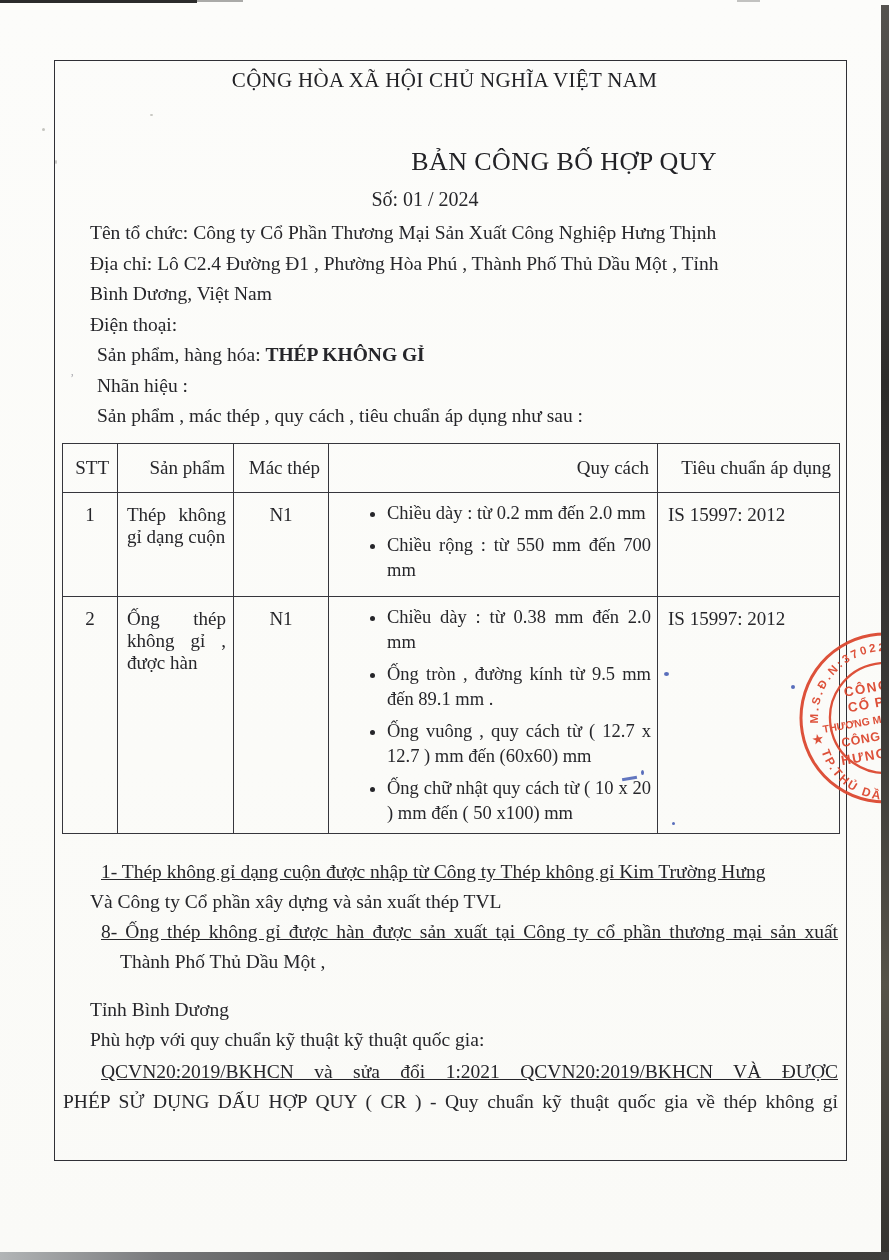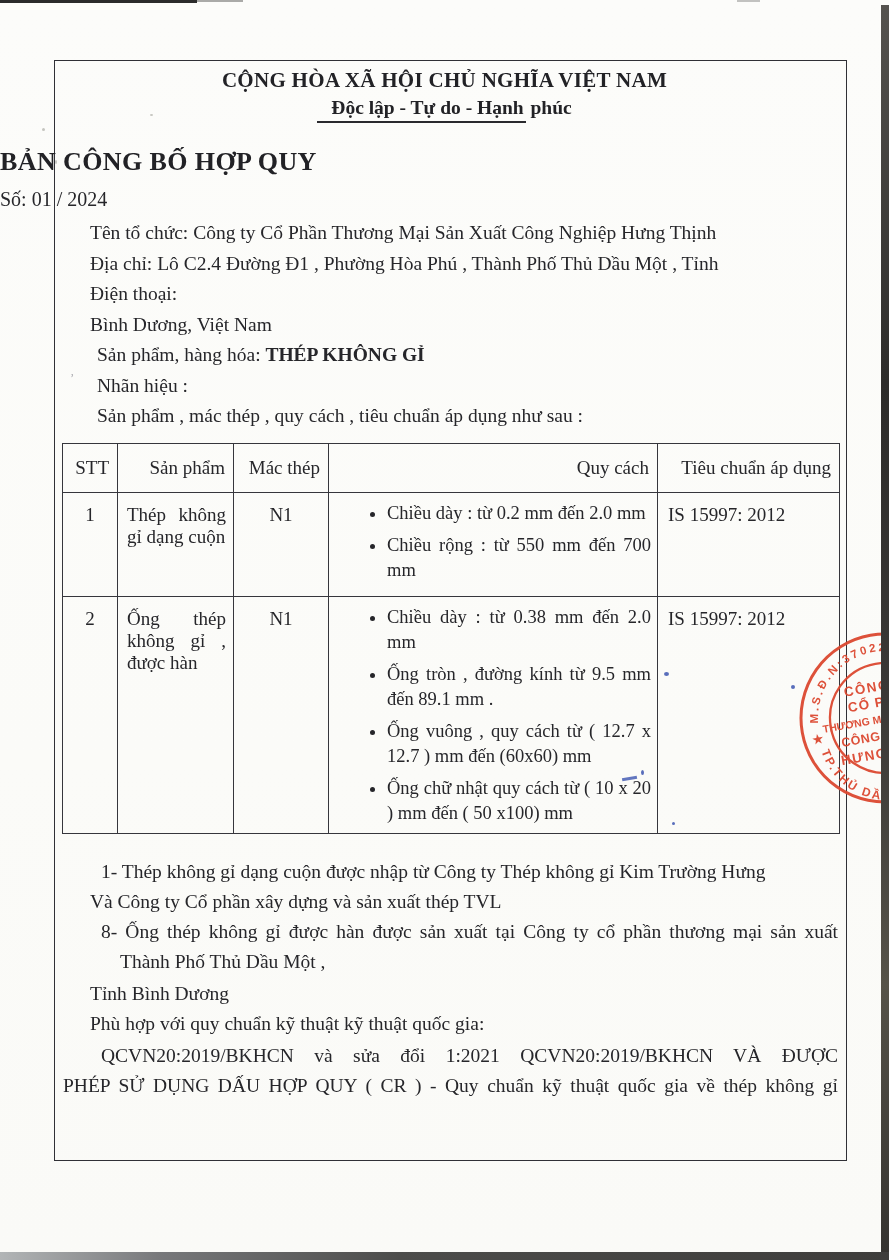--- a/index.html
+++ b/index.html
@@ -16,26 +16,26 @@
   .edge-right{position:absolute;right:0;top:5px;width:8px;height:1255px;
     background:linear-gradient(180deg,#55534f 0%,#2d2c2a 30%,#3a3836 55%,#565349 78%,#34322f 100%);}
   .edge-bottom{position:absolute;left:0;bottom:0;width:889px;height:8px;
     background:linear-gradient(90deg,#b2b5b6 0%,#77787a 18%,#4c4c4a 45%,#3e3d3b 100%);}
   .speck{position:absolute;background:#b6b6b0;border-radius:50%;opacity:.8;}
   .tick-mark{position:absolute;color:#9a9aa0;font-size:13px;opacity:.8;}
   
   .frame{position:absolute;left:54px;top:60px;width:791px;height:1099px;border:1.6px solid #303036;}
   
   .nat-header{position:absolute;left:0;width:889px;top:68px;text-align:center;}
-  .nat-line1{font-size:21px;font-weight:700;letter-spacing:.3px;color:#222226;}
+  .nat-line1{font-size:21px;font-weight:400;letter-spacing:.3px;color:#222226;}
   .nat-motto{font-size:19.5px;font-weight:700;margin-top:4px;color:#222226;}
   .motto-underline{border-bottom:2.2px solid #2a2a2e;padding:0 2px 3px 14px;}
-  .doc-title{position:absolute;left:0;width:717px;top:147px;text-align:left;
-    font-size:26px;font-weight:700;letter-spacing:.4px;color:#222226;}
-  .doc-number{position:absolute;left:0;width:850px;top:188px;font-size:20px;}
+  .doc-title{position:absolute;left:0;width:717px;top:147px;text-align:right;
+    font-size:26px;font-weight:400;letter-spacing:.4px;color:#222226;}
+  .doc-number{position:absolute;left:0;width:850px;top:188px;text-align:center;font-size:20px;}
   
   .info{position:absolute;left:90px;top:218px;width:732px;font-size:19.5px;line-height:30.5px;}
   .info .indent{padding-left:7px;}
   .bold{font-weight:700;}
   
   table.products{position:absolute;left:62px;top:443px;width:777px;border-collapse:collapse;
     table-layout:fixed;font-size:19px;color:#26262a;}
   table.products th,table.products td{border:1.7px solid #36363c;vertical-align:top;
     font-weight:400;overflow:hidden;}
   table.products thead th{height:40px;vertical-align:middle;text-align:right;padding:4px 8px;}
@@ -45,21 +45,21 @@
   td.c-mt{text-align:center;padding-top:11px;}
   td.c-qc{padding:0;}
   td.c-qc ul{margin:8px 0 0 0;padding:0 6px 0 58px;}
   td.c-qc li{text-align:justify;line-height:25px;margin-bottom:7px;font-size:18.5px;}
   td.c-tc{padding:11px 18px 0 10px;}
   tr.r1{height:104px;}
   tr.r2{height:231px;}
   
   .footer{position:absolute;left:63px;top:857px;width:775px;font-size:19.5px;line-height:30px;}
   .fl{white-space:normal;}
-  .ind-a{padding-left:38px;}
+  .ind-a{padding-left:38px;text-decoration:underline;}
   .ind-b{padding-left:27px;}
   .ind-c{padding-left:57px;}
   .stretch{text-align:justify;text-align-last:justify;}
   
   .stamp{position:absolute;left:765px;top:598px;opacity:.95;}
   .stamp text{font-family:"Liberation Sans","DejaVu Sans",sans-serif;font-weight:700;}
   
   .pen-dot{position:absolute;border-radius:50%;background:#3c55b0;opacity:.85;}
   .pen-dash{position:absolute;background:#3c55b0;opacity:.8;transform:rotate(-10deg);}
 </style>
@@ -73,31 +73,30 @@
   <div class="edge-top-faint"></div>
   <div class="speck" style="left:42px;top:128px;width:3px;height:3px;"></div>
   <div class="speck" style="left:55px;top:160px;width:2px;height:4px;"></div>
   <div class="speck" style="left:150px;top:114px;width:3px;height:2px;"></div>
   <div class="tick-mark" style="left:70px;top:370px;">’</div>
 
   <div class="frame"></div>
 
   <div class="nat-header">
     <div class="nat-line1">CỘNG HÒA XÃ HỘI CHỦ NGHĨA VIỆT NAM</div>
-    <div class="nat-motto"><span class="motto-underline">Độc lập - Tự do - Hạnh</span><span> phúc</span></div>
   </div>
 
   <div class="doc-title">BẢN CÔNG BỐ HỢP QUY</div>
   <div class="doc-number">Số: 01 / 2024</div>
 
   <div class="info">
     <div>Tên tổ chức: Công ty Cổ Phần Thương Mại Sản Xuất Công Nghiệp Hưng Thịnh</div>
     <div>Địa chỉ: Lô C2.4 Đường Đ1 , Phường Hòa Phú , Thành Phố Thủ Dầu Một , Tỉnh</div>
+    <div>Bình Dương, Việt Nam</div>
     <div>Điện thoại:</div>
-    <div>Bình Dương, Việt Nam</div>
     <div class="indent"><span>Sản phẩm, hàng hóa: </span><span class="bold">THÉP KHÔNG GỈ</span></div>
     <div class="indent">Nhãn hiệu :</div>
     <div class="indent">Sản phẩm , mác thép , quy cách , tiêu chuẩn áp dụng như sau :</div>
   </div>
 
   <table class="products">
     <colgroup>
       <col style="width:55px">
         <col style="width:116px">
         <col style="width:95px">
@@ -141,21 +140,21 @@
         <td class="c-tc">IS 15997: 2012</td>
       </tr>
     </tbody>
   </table>
 
   <div class="footer">
     <div class="fl ind-a">1- Thép không gỉ dạng cuộn được nhập từ Công ty Thép không gỉ Kim Trường Hưng</div>
     <div class="fl ind-b">Và Công ty Cổ phần xây dựng và sản xuất thép TVL</div>
     <div class="fl ind-a stretch">8- Ống thép không gỉ được hàn được sản xuất tại Công ty cổ phần thương mại sản xuất</div>
     <div class="fl ind-c">Thành Phố Thủ Dầu Một ,</div>
-    <div class="fl ind-b" style="margin-top:2px;">Tỉnh Bình Dương</div>
+    <div class="fl ind-b" style="margin-top:18px;">Tỉnh Bình Dương</div>
     <div class="fl ind-b">Phù hợp với quy chuẩn kỹ thuật kỹ thuật quốc gia:</div>
     <div class="fl ind-a stretch" style="margin-top:2px;">QCVN20:2019/BKHCN và sửa đổi 1:2021 QCVN20:2019/BKHCN VÀ ĐƯỢC</div>
     <div class="fl stretch">PHÉP SỬ DỤNG DẤU HỢP QUY ( CR ) -  Quy chuẩn kỹ thuật quốc gia về thép không gỉ</div>
   </div>
 
   <svg class="stamp" width="240" height="244" viewBox="0 0 240 244">
     <defs>
       <path id="arcTop" d="M 53 120 A 67 67 0 0 1 187 120"></path>
       <path id="arcBottom" d="M 51 133 A 69 69 0 0 0 189 133"></path>
     </defs>

